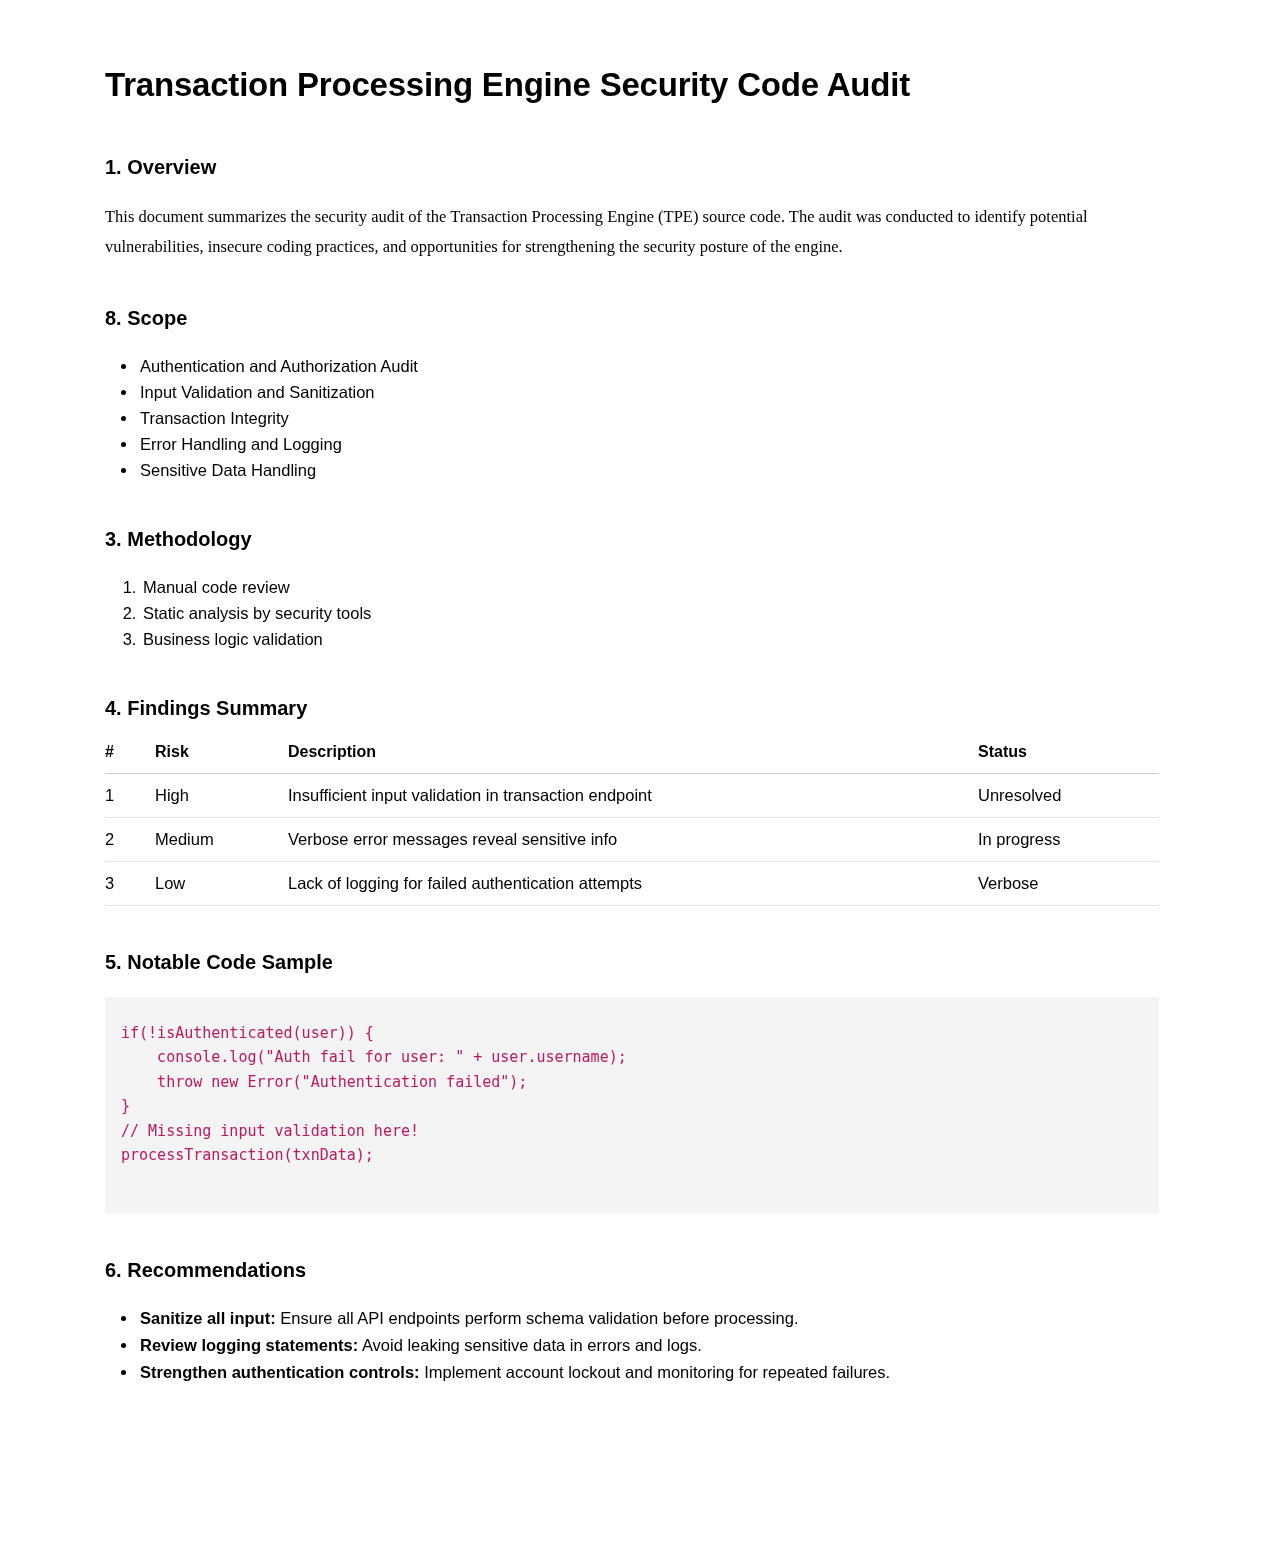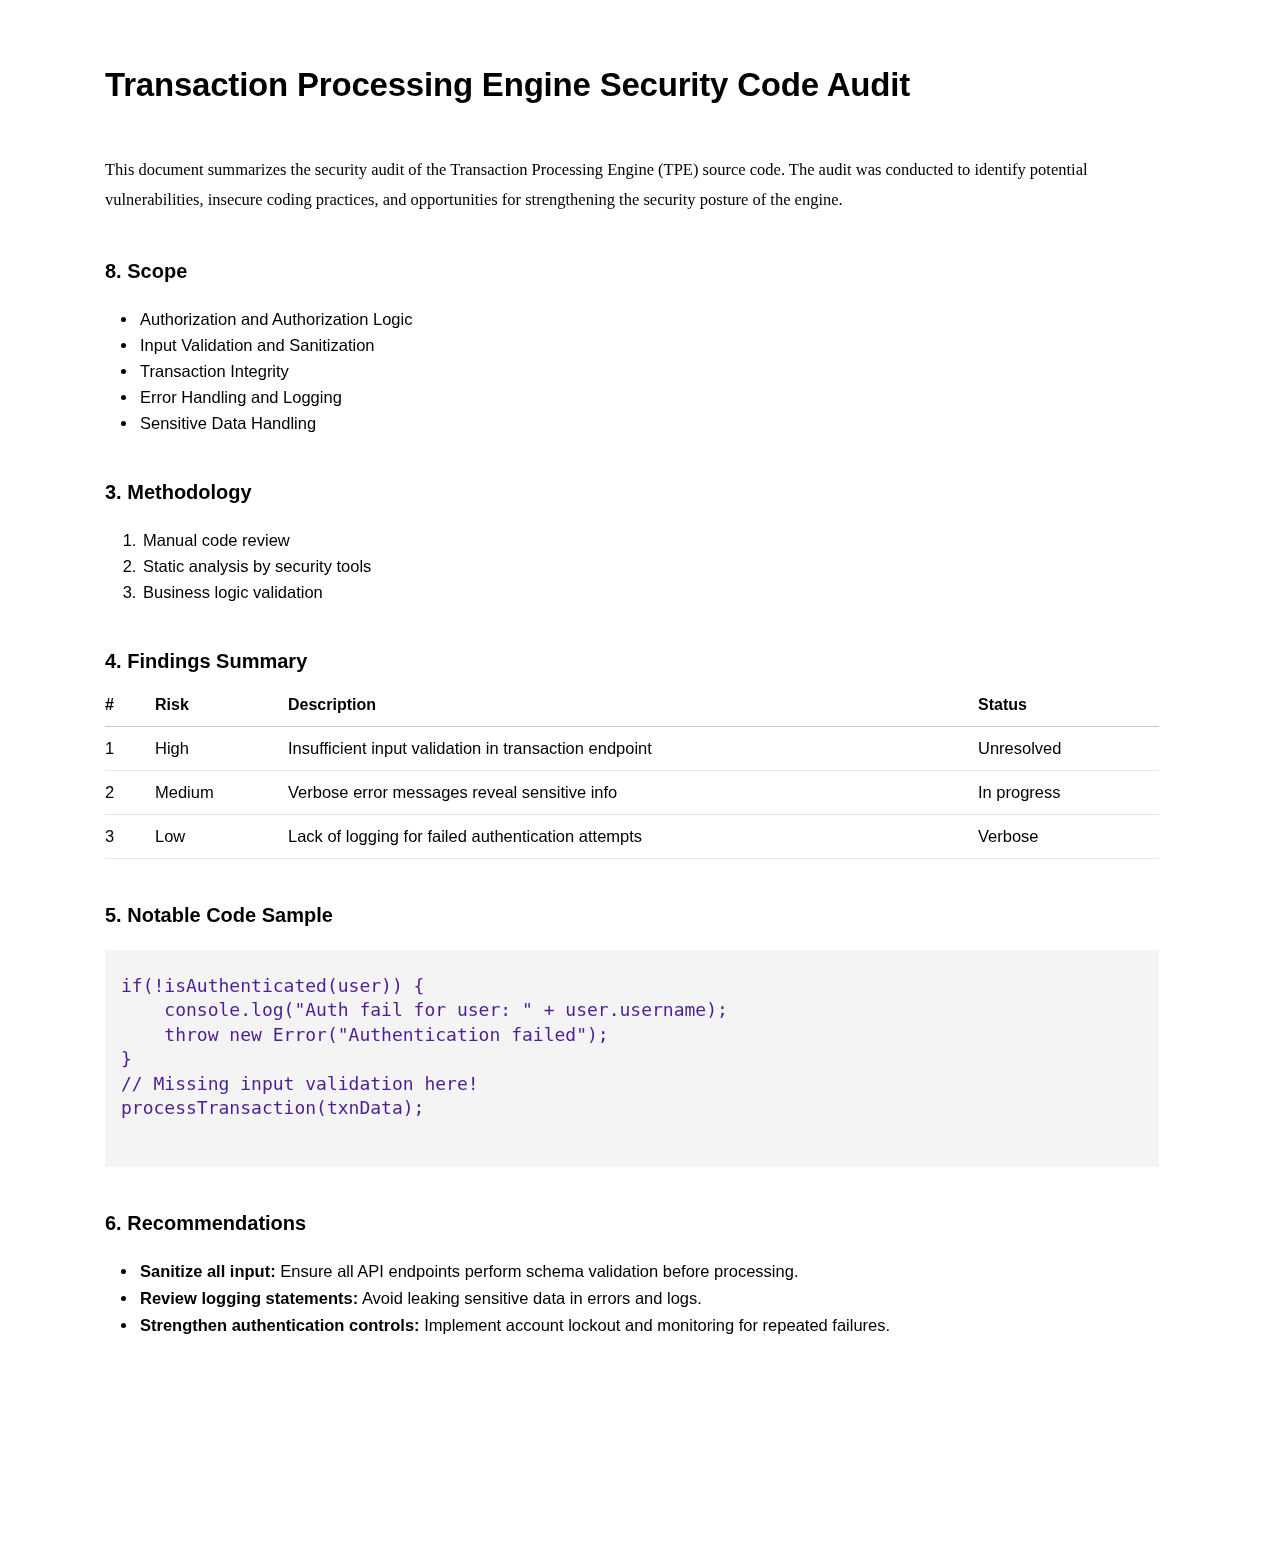--- a/index.html
+++ b/index.html
@@ -79,23 +79,23 @@
   .col-num { width: 50px; }
   .col-risk { width: 133px; }
   .col-desc { width: 690px; }
   .col-status { width: 181px; }
   
   pre.code-block {
     background: #f4f4f4;
     margin: 0;
     padding: 24px 16px 46px 16px;
     font-family: "DejaVu Sans Mono", "Liberation Mono", monospace;
-    font-size: 18px;
+    font-size: 15px;
     line-height: 24.5px;
-    color: #4c1d95;
+    color: #be185d;
     white-space: pre;
     width: 1054px;
     box-sizing: border-box;
   }
   
   ul.reco-list {
     margin: 0;
     padding-left: 33px;
     font-size: 16.5px;
     line-height: 27px;
@@ -110,27 +110,28 @@
 </style>
 </head>
 <body>
 
 <div class="page">
   <div class="content">
 
     <h1 class="doc-title">Transaction Processing Engine Security Code Audit</h1>
 
     <div class="section">
+      <h2 class="section-heading">1. Overview</h2>
       <p class="body-text">This document summarizes the security audit of the Transaction Processing Engine (TPE) source code. The audit was conducted to identify potential vulnerabilities, insecure coding practices, and opportunities for strengthening the security posture of the engine.</p>
     </div>
 
     <div class="section">
       <h2 class="section-heading">8. Scope</h2>
       <ul class="plain-list">
-        <li>Authorization and Authorization Logic</li>
+        <li>Authentication and Authorization Audit</li>
         <li>Input Validation and Sanitization</li>
         <li>Transaction Integrity</li>
         <li>Error Handling and Logging</li>
         <li>Sensitive Data Handling</li>
       </ul>
     </div>
 
     <div class="section">
       <h2 class="section-heading">3. Methodology</h2>
       <ol class="plain-list">

